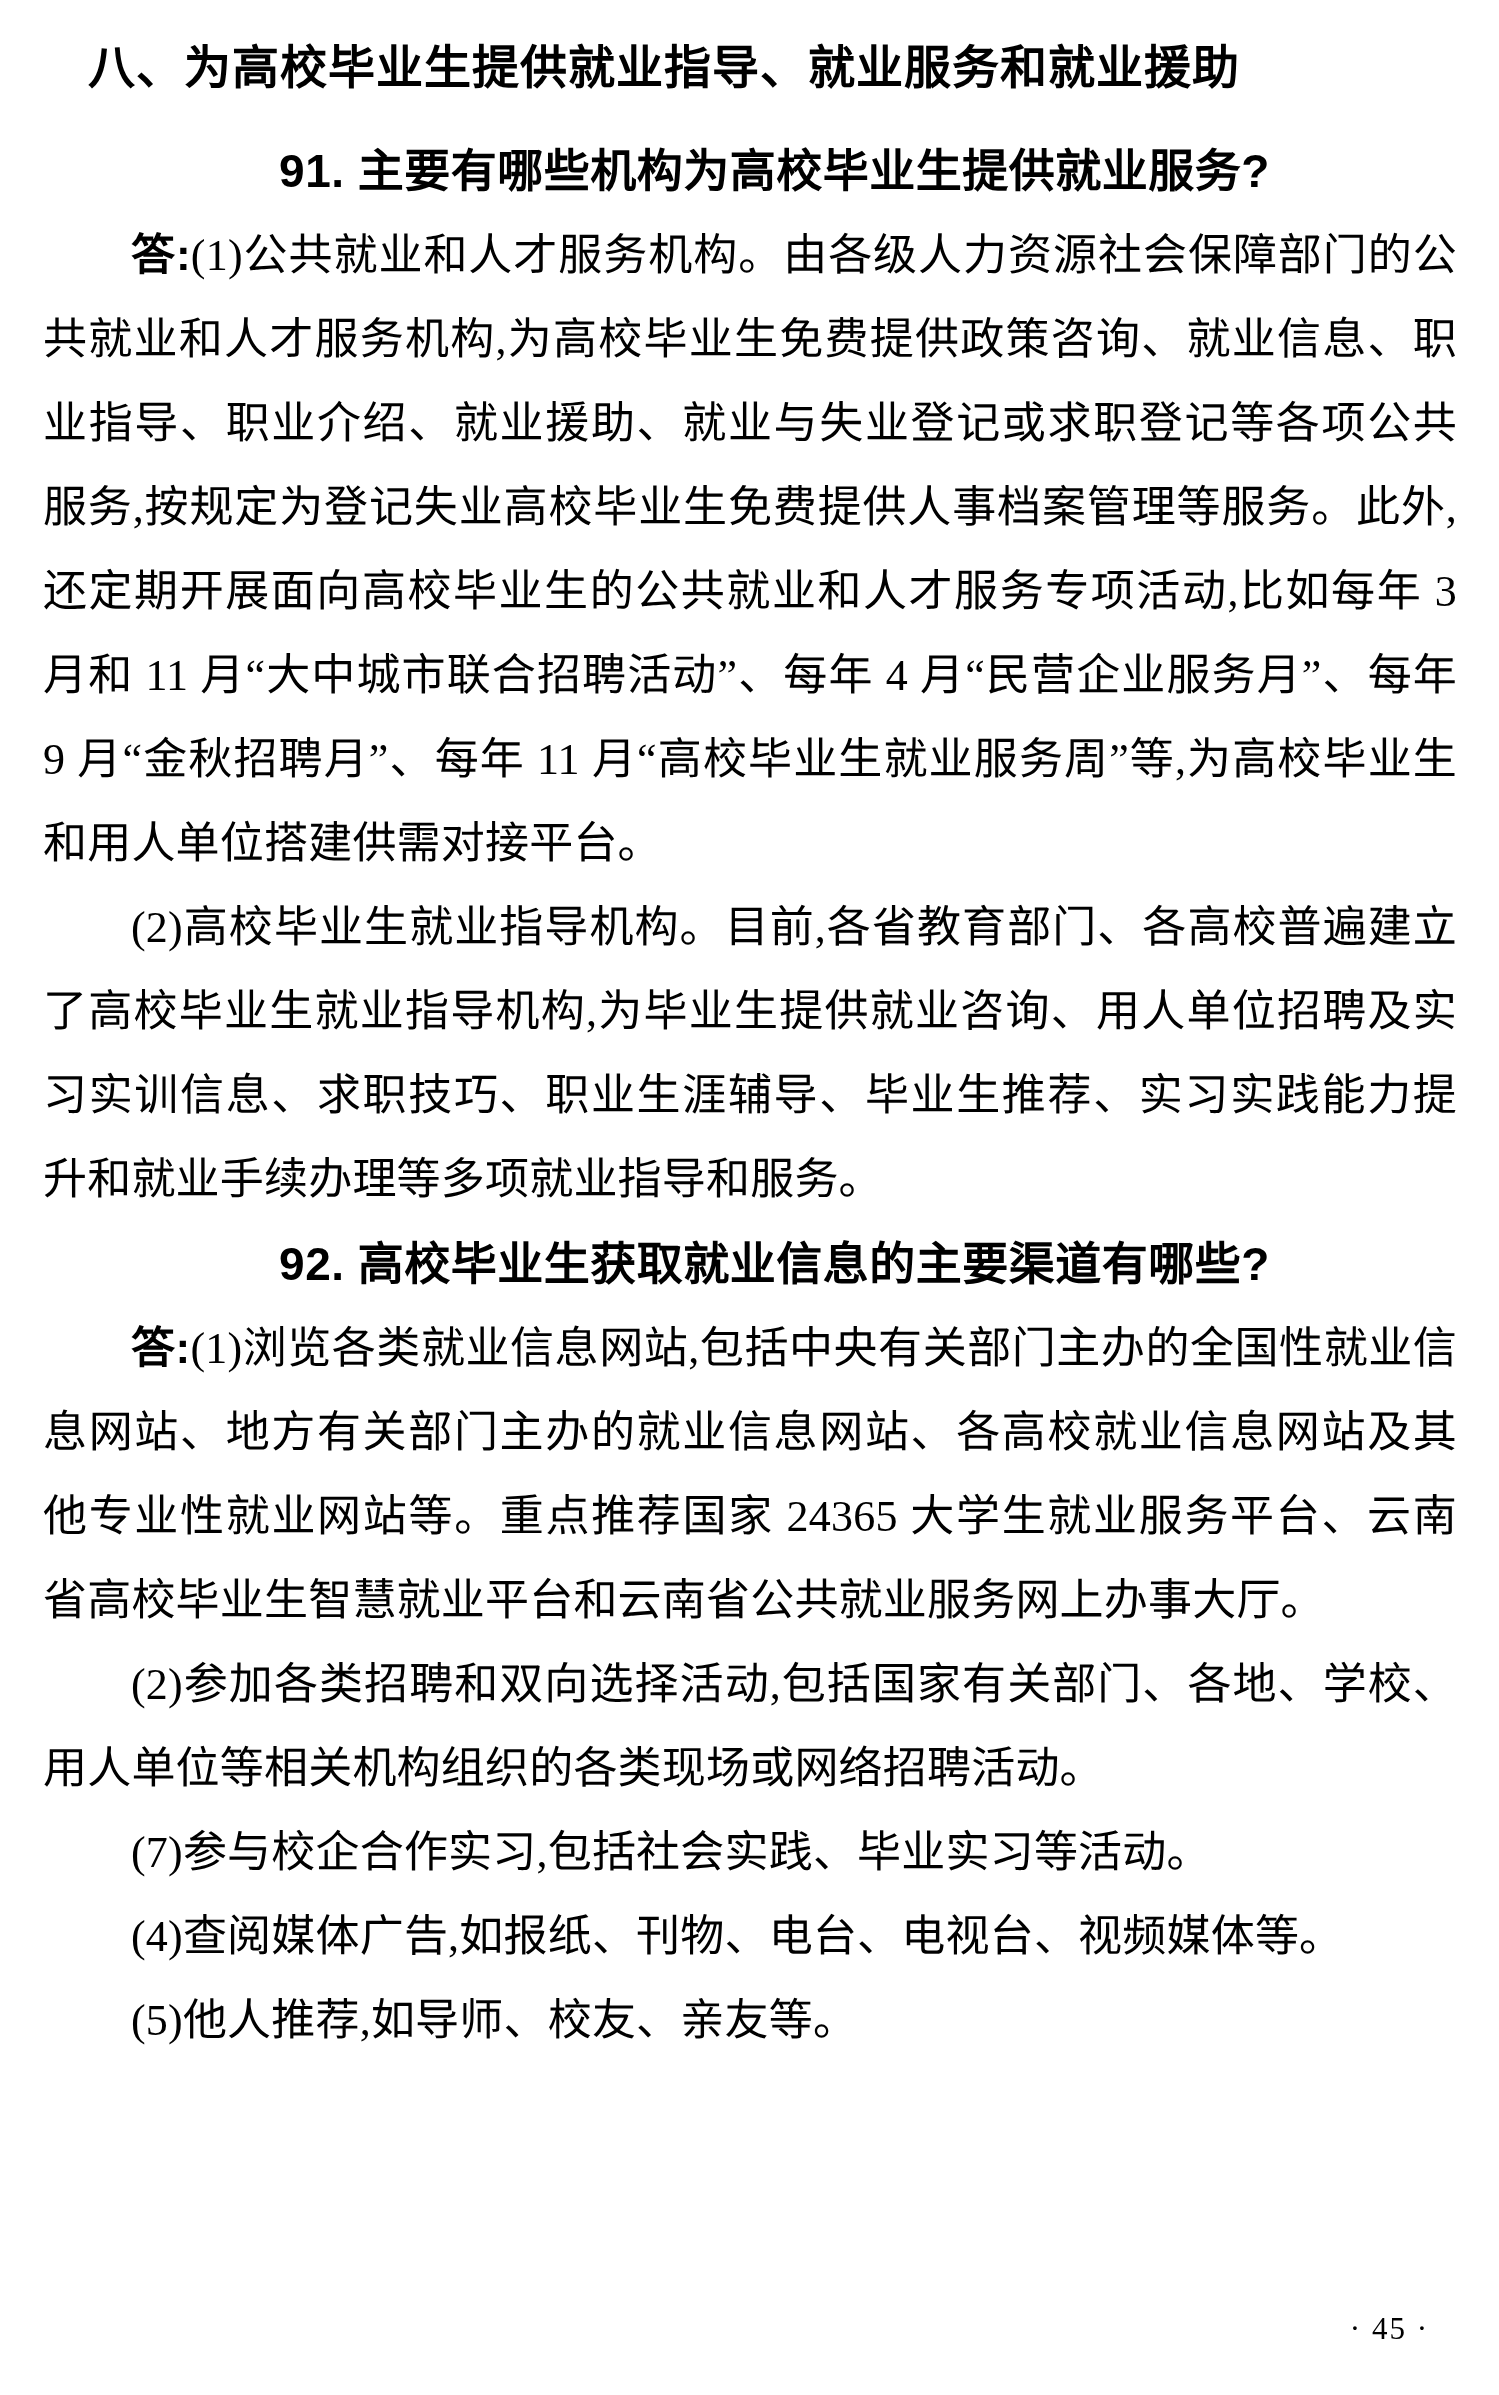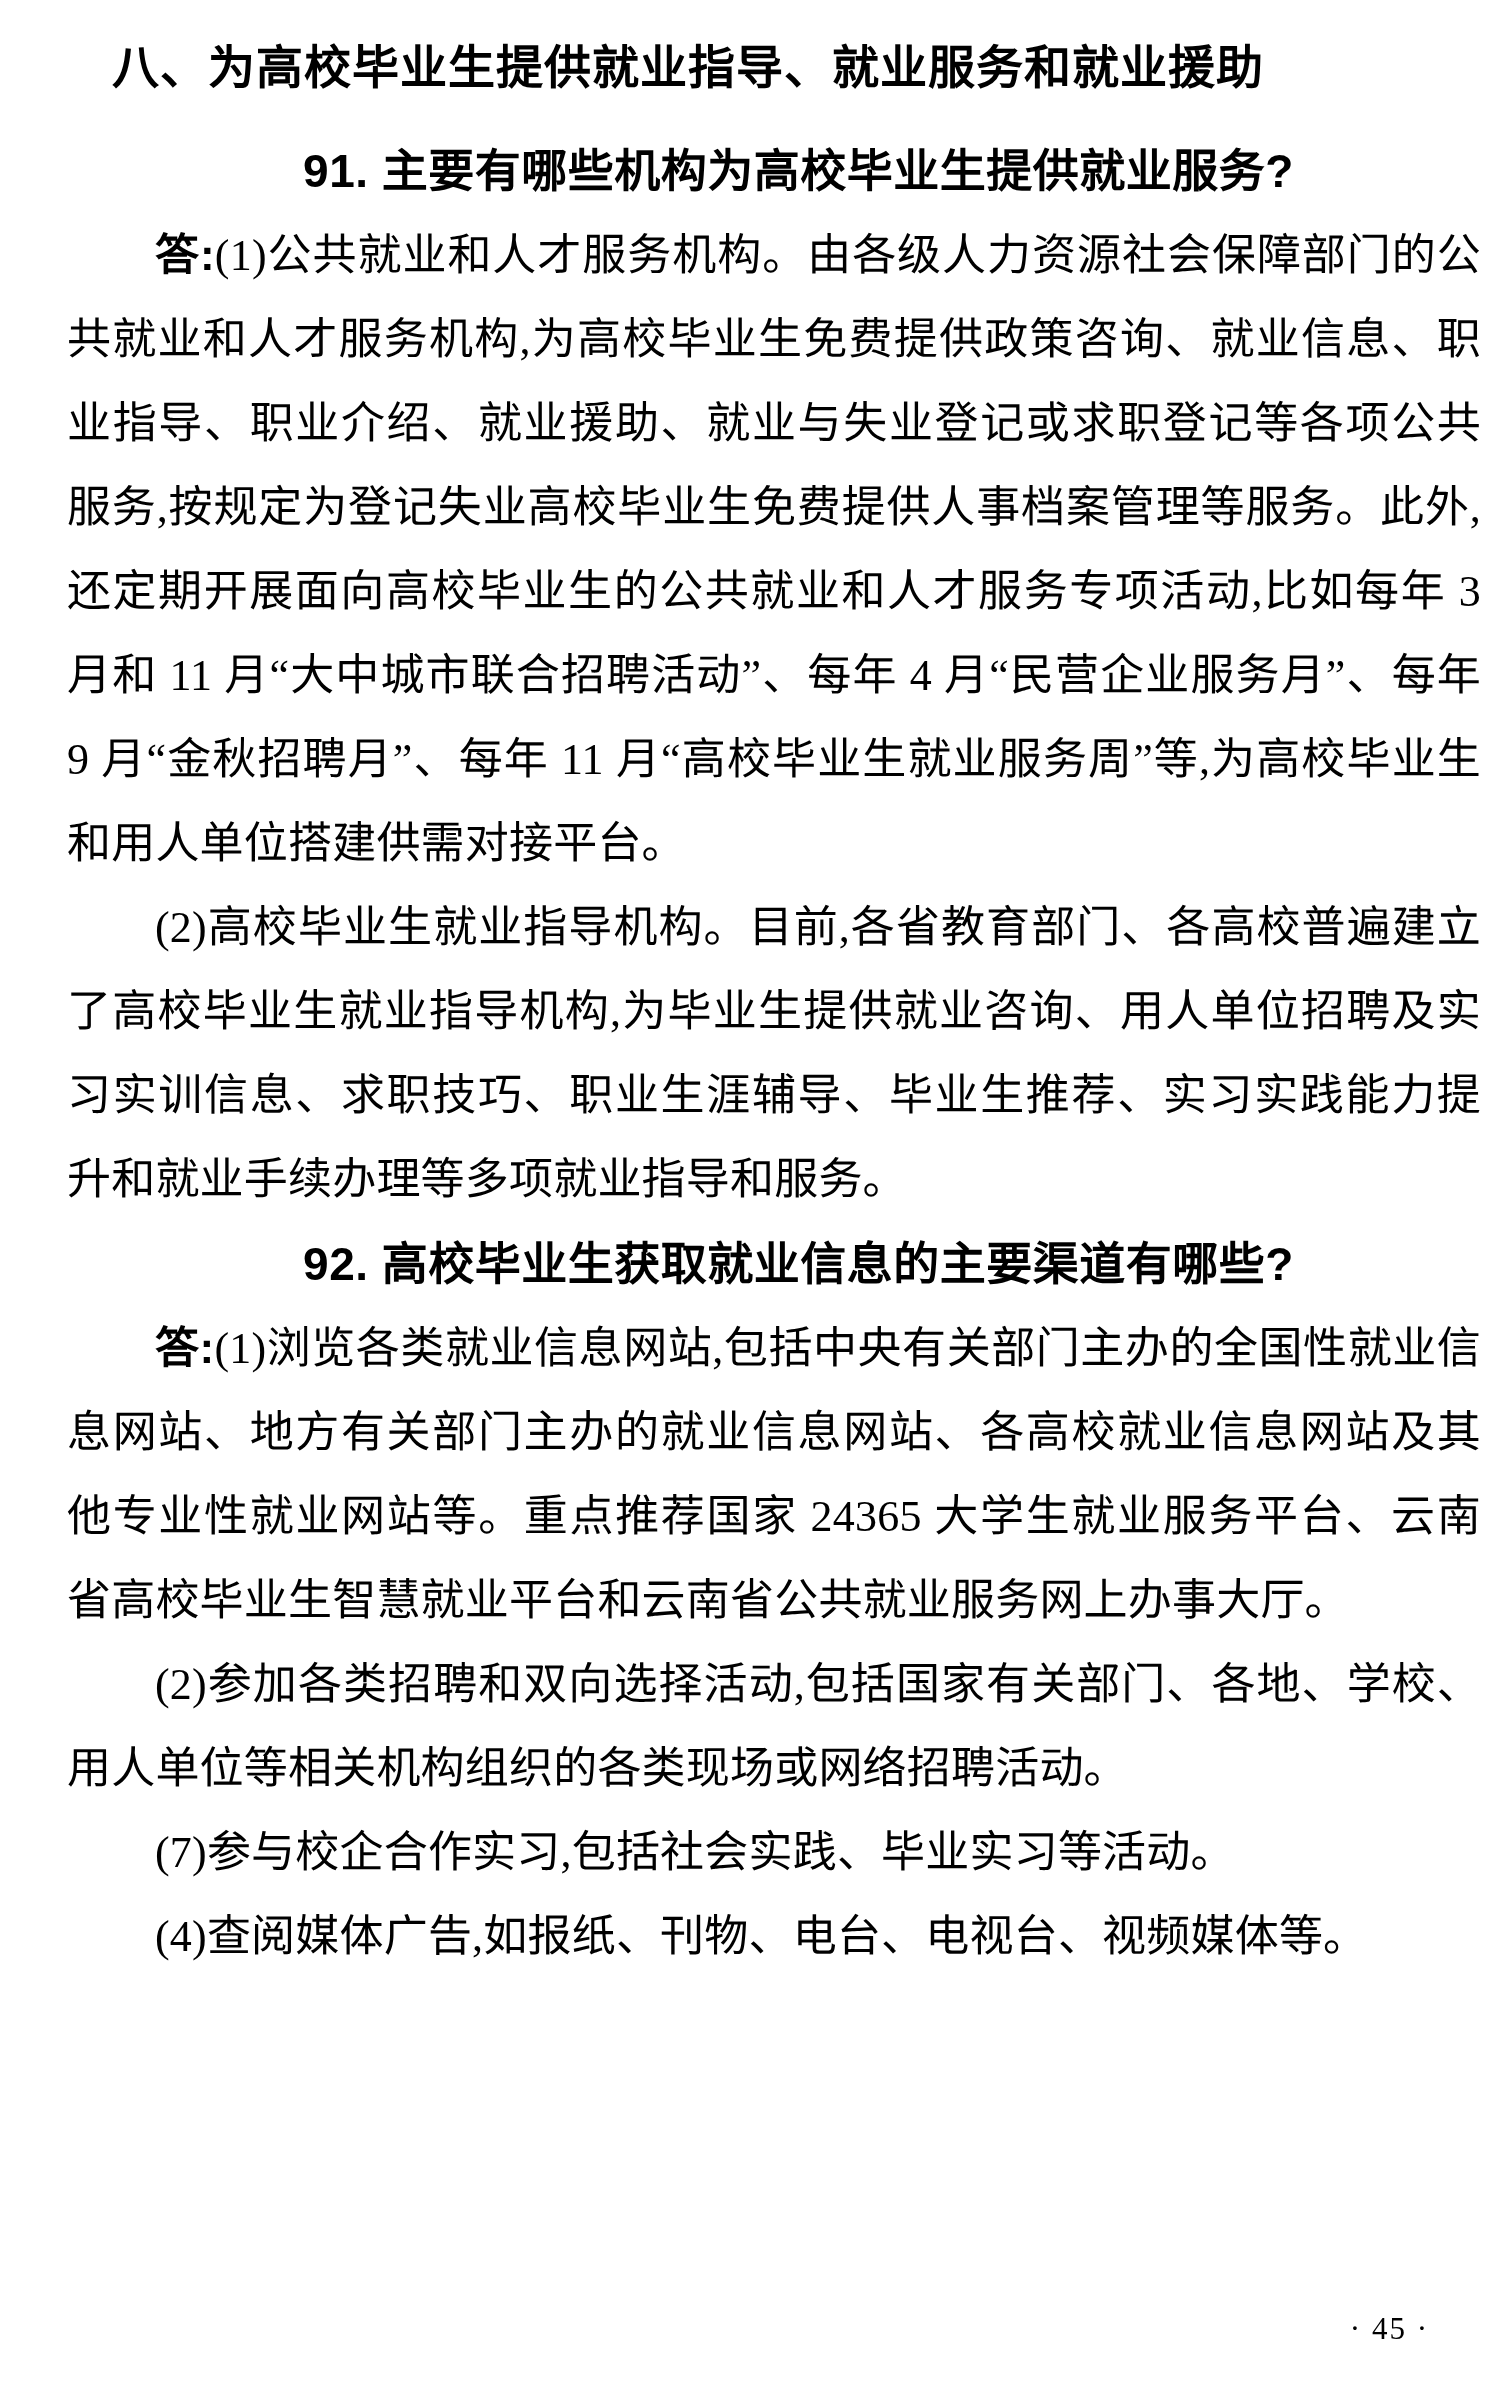--- a/index.html
+++ b/index.html
@@ -10,21 +10,20 @@
     background: #ffffff;
     color: #000000;
     overflow: hidden;
     margin: 0 auto;
   }
   .content {
     position: absolute;
     left: 43px;
     top: 0;
     width: 1414px;
-    margin-left: 24px;
   }
   .section-heading {
     margin: 26px 0 19px 0;
     font-family: "Liberation Sans", sans-serif;
     font-weight: 700;
     font-size: 47px;
     line-height: 84px;
     text-indent: 45px;
     letter-spacing: 1px;
     white-space: nowrap;
@@ -81,17 +80,18 @@
     <p class="question">92. 高校毕业生获取就业信息的主要渠道有哪些?</p>
 
     <p class="para"><span class="ans-prefix">答:</span><span>(1)浏览各类就业信息网站,包括中央有关部门主办的全国性就业信息网站、地方有关部门主办的就业信息网站、各高校就业信息网站及其他专业性就业网站等。重点推荐国家 24365 大学生就业服务平台、云南省高校毕业生智慧就业平台和云南省公共就业服务网上办事大厅。</span></p>
 
     <p class="para">(2)参加各类招聘和双向选择活动,包括国家有关部门、各地、学校、用人单位等相关机构组织的各类现场或网络招聘活动。</p>
 
     <p class="para">(7)参与校企合作实习,包括社会实践、毕业实习等活动。</p>
 
     <p class="para">(4)查阅媒体广告,如报纸、刊物、电台、电视台、视频媒体等。</p>
 
+    <p class="para">(5)他人推荐,如导师、校友、亲友等。</p>
 
   </div>
 
   <div class="page-number">· 45 ·</div>
 </div>
 
 </body></html>

